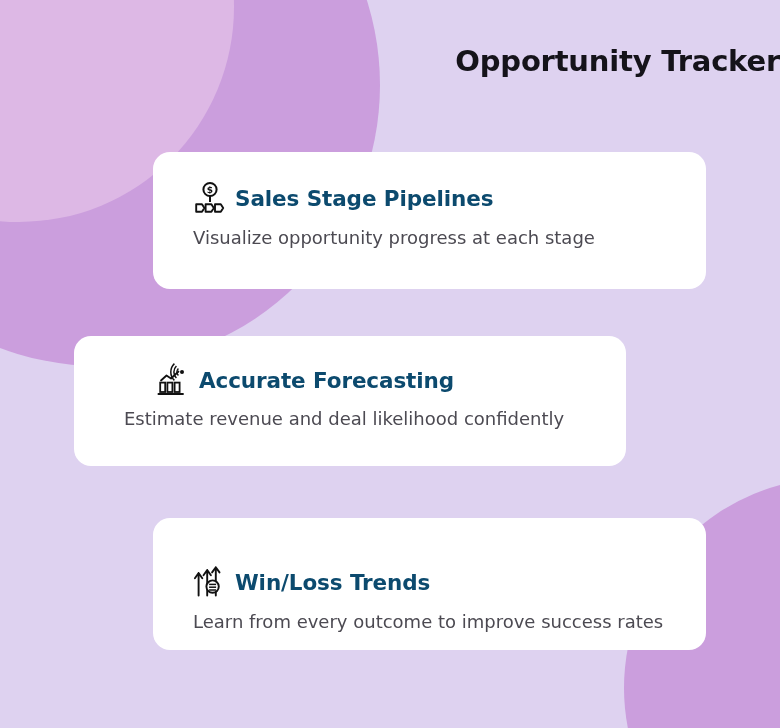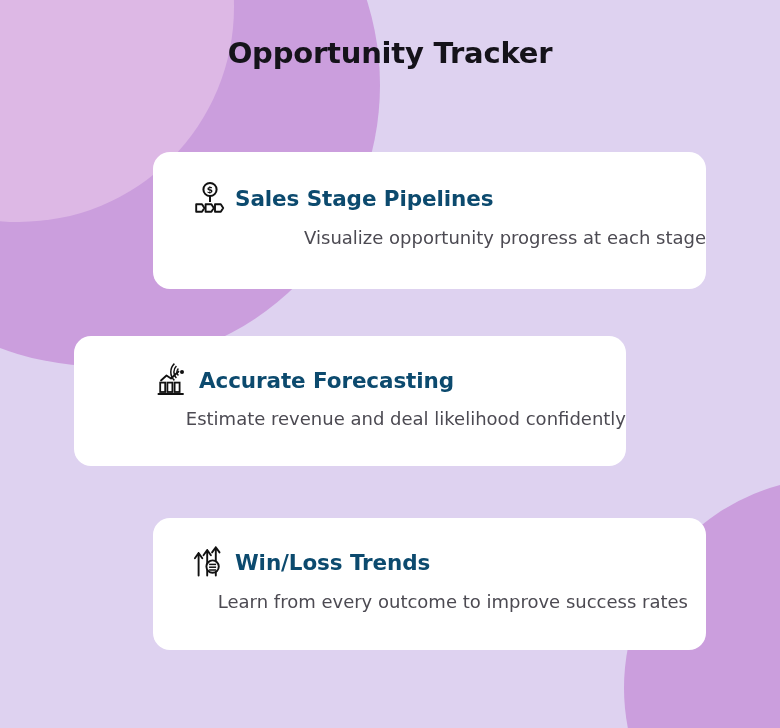--- a/index.html
+++ b/index.html
@@ -46,23 +46,23 @@
     top: 478px;
     width: 420px;
     height: 420px;
     background: #CB9EDD;
   }
 
   
   #page-title {
     position: absolute;
     left: 0;
-    top: 36px;
+    top: 44px;
     width: 780px;
-    text-align: center;
+    text-align: right;
     font-size: 29px;
     font-weight: bold;
     color: #15131a;
     letter-spacing: -0.2px;
   }
 
   
   .card {
     position: absolute;
     background: #ffffff;
@@ -74,40 +74,39 @@
   #card-1 { left: 74px;  top: 336px; width: 552px; height: 130px; }
   #card-2 { left: 153px; top: 518px; width: 553px; height: 132px; }
 
   .card-head {
     display: flex;
     align-items: center;
     gap: 8px;
   }
   #card-0 .card-head { padding: 29px 0 0 40px; }
   #card-1 .card-head { padding: 27px 16px 0 40px; margin-left: 43px; }
-  #card-2 .card-head { padding: 27px 0 0 40px; }
+  #card-2 .card-head { padding: 27px 0 0 40px; margin-top: 20px; }
 
   .card-icon {
     width: 34px;
     height: 34px;
     flex: 0 0 34px;
     display: block;
   }
   .card-title {
     font-size: 21.5px;
     font-weight: bold;
     color: #0c4a6e;
     letter-spacing: -0.1px;
     white-space: nowrap;
   }
   .card-desc {
     font-size: 18px;
     color: #4c4a52;
     white-space: nowrap;
-    text-align: right;
   }
   #card-0 .card-desc { padding: 12px 0 0 40px; }
   #card-1 .card-desc { padding: 11px 0 0 50px; }
   #card-2 .card-desc { padding: 12px 18px 0 40px; }
 </style>
 </head>
 <body>
 
 <div id="stage">
 

